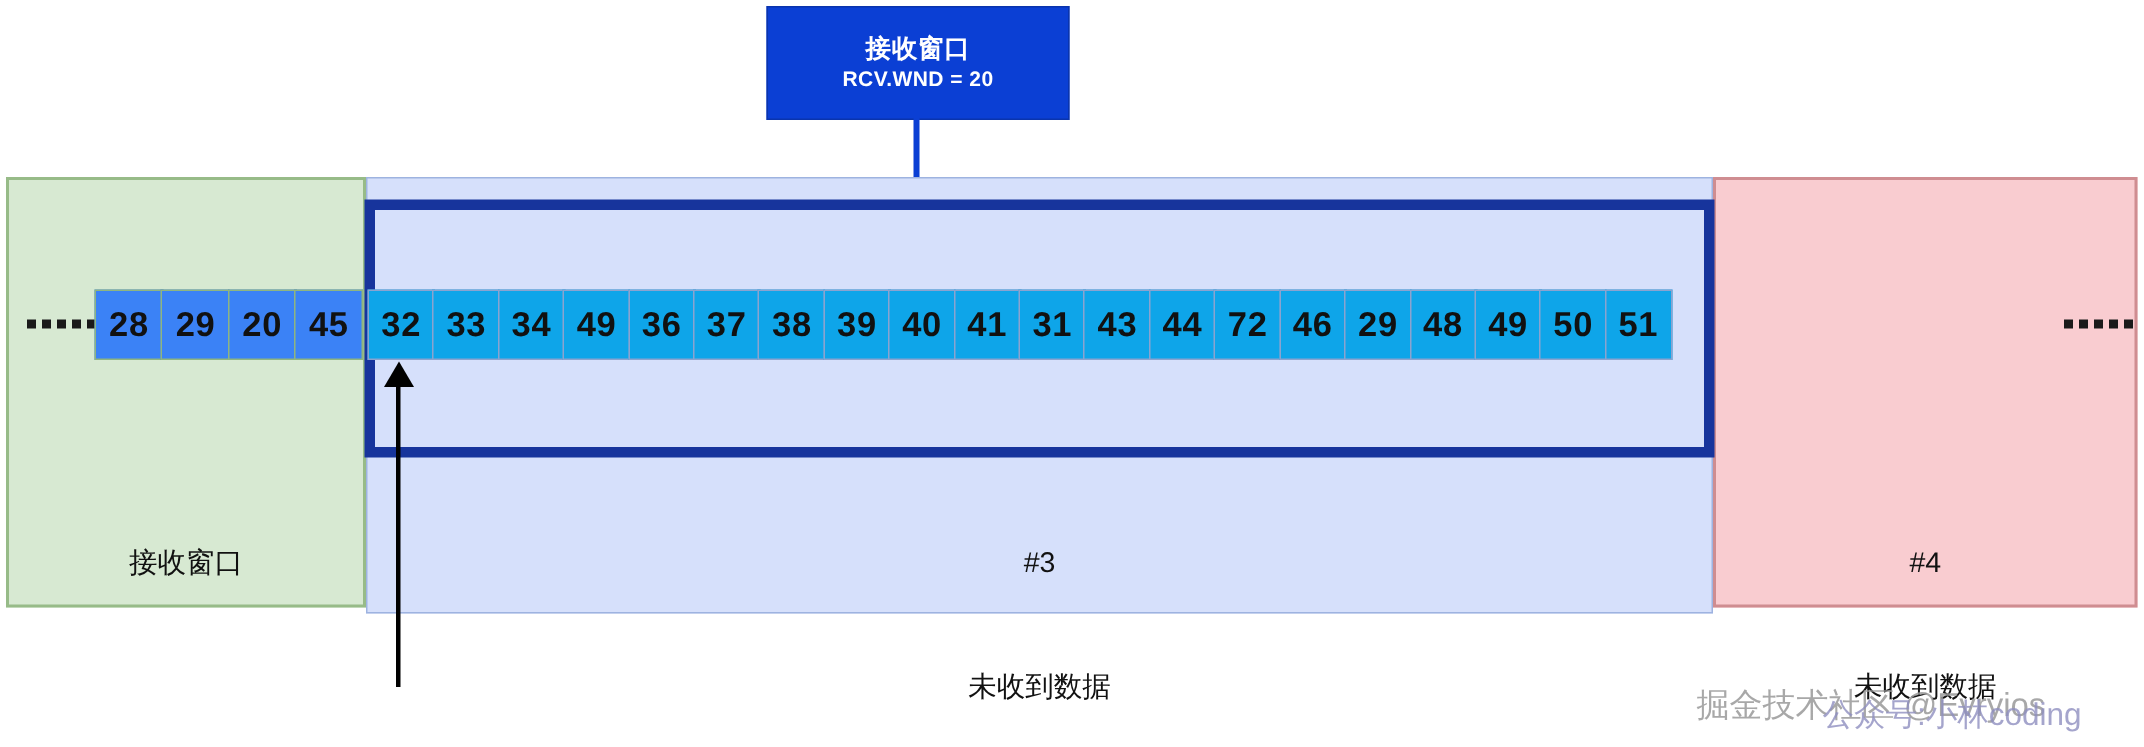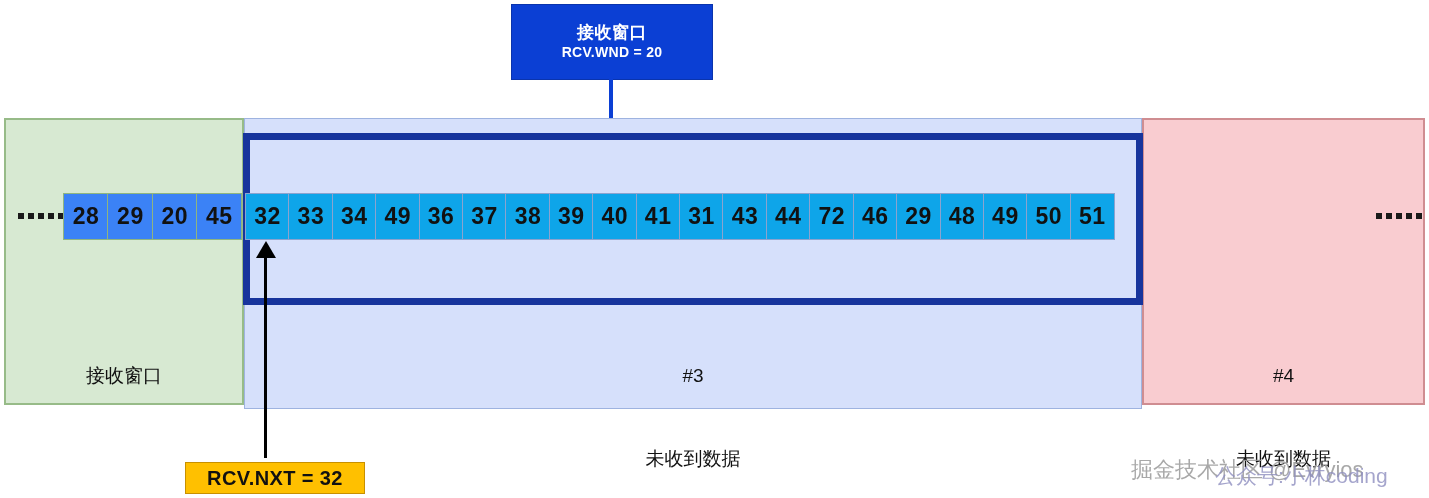--- a/index.html
+++ b/index.html
@@ -299,18 +299,17 @@
   </div>
 
   <div class="caption cap-red">
     <div>#4</div>
     <div>未收到数据</div>
     
   </div>
 
   <div class="nxt-shaft"></div>
   <div class="nxt-head"></div>
-  <div class="nxt-box">RCV.NXT = 32</div>
 
   <div class="wm wm-a">掘金技术社区 @Evryios</div>
   <div class="wm wm-b">公众号:小林coding</div>
 
 </div>
 
 </body></html>

